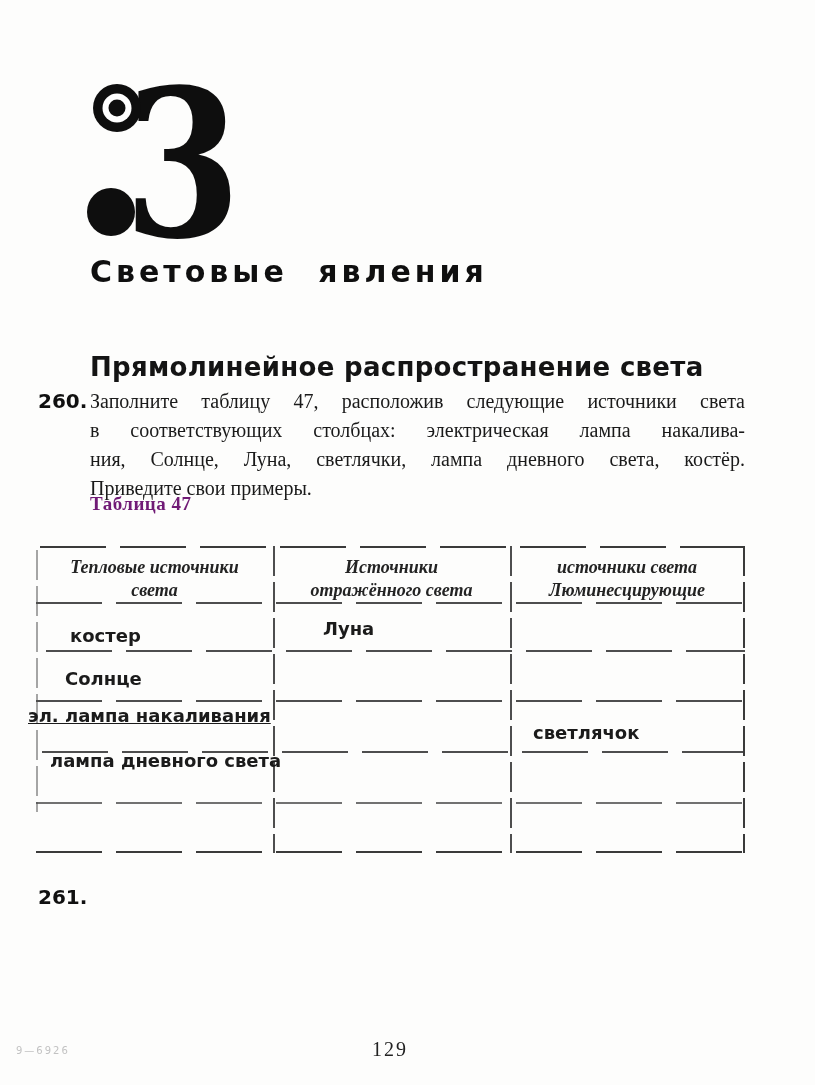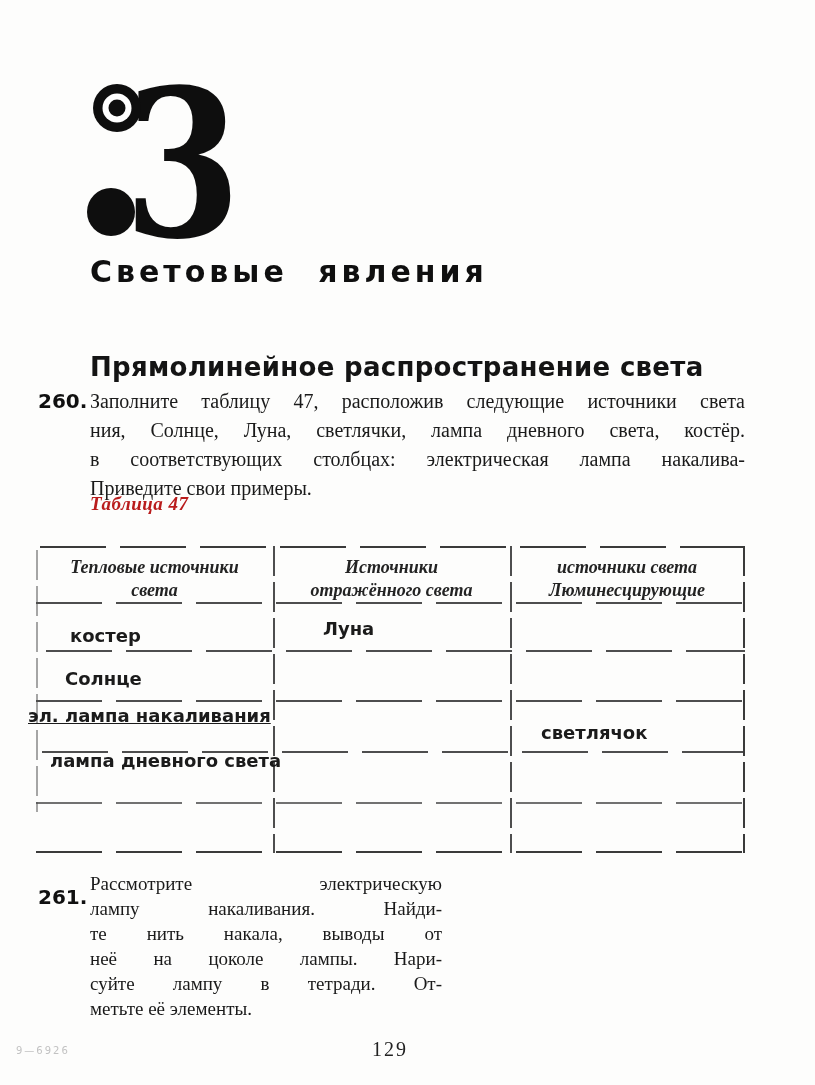--- a/index.html
+++ b/index.html
@@ -21,21 +21,21 @@
     font-weight:bold; font-size:26px; letter-spacing:0.3px; color:#141414; white-space:nowrap;
   }
   .ex-num {
     font-family:"DejaVu Sans","Liberation Sans",sans-serif;
     font-weight:bold; font-size:20px; color:#101010;
   }
   .ex-body  { font-size:20px; line-height:29px; color:#1a1a1a; }
   .ex-body2 { font-size:19px; line-height:25px; color:#1a1a1a; }
   .jl { text-align:justify; text-align-last:justify; text-justify:inter-word; }
 
-  .tbl-caption { font-weight:bold; font-size:19px; letter-spacing:0.5px; color:#b91c1c;font-style:italic; }
+  .tbl-caption { font-weight:bold; font-size:19px; letter-spacing:0.5px; color:#701a75; }
 
   .table47 { left:36px; top:546px; width:709px; height:307px; }
   .hline {
     position:absolute; height:2px; color:#4e4e4e;
     background:repeating-linear-gradient(90deg, currentColor 0 66px, transparent 66px 80px);
   }
   .vline {
     position:absolute; width:2px; color:#4e4e4e;
     background:repeating-linear-gradient(180deg, currentColor 0 30px, transparent 30px 36px);
   }
@@ -69,22 +69,22 @@
     </g>
     <circle cx="31" cy="146" r="24" fill="#0e0e0e"></circle>
   </svg>
 
   <div class="abs chapter-title" style="left:90px; top:254px;">Световые явления</div>
   <div class="abs section-title" style="left:90px; top:334px;margin-top:18px;">Прямолинейное распространение света</div>
 
   <div class="abs ex-num" style="left:38px; top:389px;">260.</div>
   <div class="abs ex-body" style="left:90px; top:387px; width:655px;">
     <div class="jl">Заполните таблицу 47, расположив следующие источники света</div>
+    <div class="jl">в соответствующих столбцах: электрическая лампа накалива-</div>
     <div class="jl">ния, Солнце, Луна, светлячки, лампа дневного света, костёр.</div>
-    <div class="jl">в соответствующих столбцах: электрическая лампа накалива-</div>
     <div>Приведите свои примеры.</div>
   </div>
 
   <div class="abs tbl-caption" style="left:90px; top:493px;">Таблица 47</div>
 
   <div class="abs table47">
 
     <div class="hline" style="left:4px; top:0; width:704px; color:#3a3a3a;"></div>
     <div class="hline" style="left:0; top:56px; width:709px;"></div>
     <div class="hline" style="left:10px; top:104px; width:699px;"></div>
@@ -108,29 +108,21 @@
     <div class="th" style="left:474px; width:234px;">
       <div>источники света</div>
       <div>Люминесцирующие</div>
     </div>
 
     <div class="ans" style="left:34px; top:79px;">костер</div>
     <div class="ans" style="left:29px; top:122px;">Солнце</div>
     <div class="ans" style="left:-8px; top:159px;text-decoration:underline;">эл. лампа накаливания</div>
     <div class="ans" style="left:14px; top:204px;">лампа дневного света</div>
     <div class="ans" style="left:287px; top:72px;">Луна</div>
-    <div class="ans" style="left:497px; top:176px;margin-left:8px;">светлячок</div>
+    <div class="ans" style="left:497px; top:176px;">светлячок</div>
   </div>
 
   <div class="abs ex-num" style="left:38px; top:873px;margin-top:12px;">261.</div>
-  <div class="abs ex-body2" style="left:90px; top:871px; width:352px;">
-    <div class="jl">Рассмотрите электрическую</div>
-    <div class="jl">лампу накаливания. Найди-</div>
-    <div class="jl">те нить накала, выводы от</div>
-    <div class="jl">неё на цоколе лампы. Нари-</div>
-    <div class="jl">суйте лампу в тетради. От-</div>
-    <div>метьте её элементы.</div>
-  </div>
 
   <div class="abs print-code" style="left:16px; top:1045px;">9—6926</div>
   <div class="abs page-num" style="left:340px; top:1038px; width:100px;">129</div>
 
 </div>
 
 </body></html>

